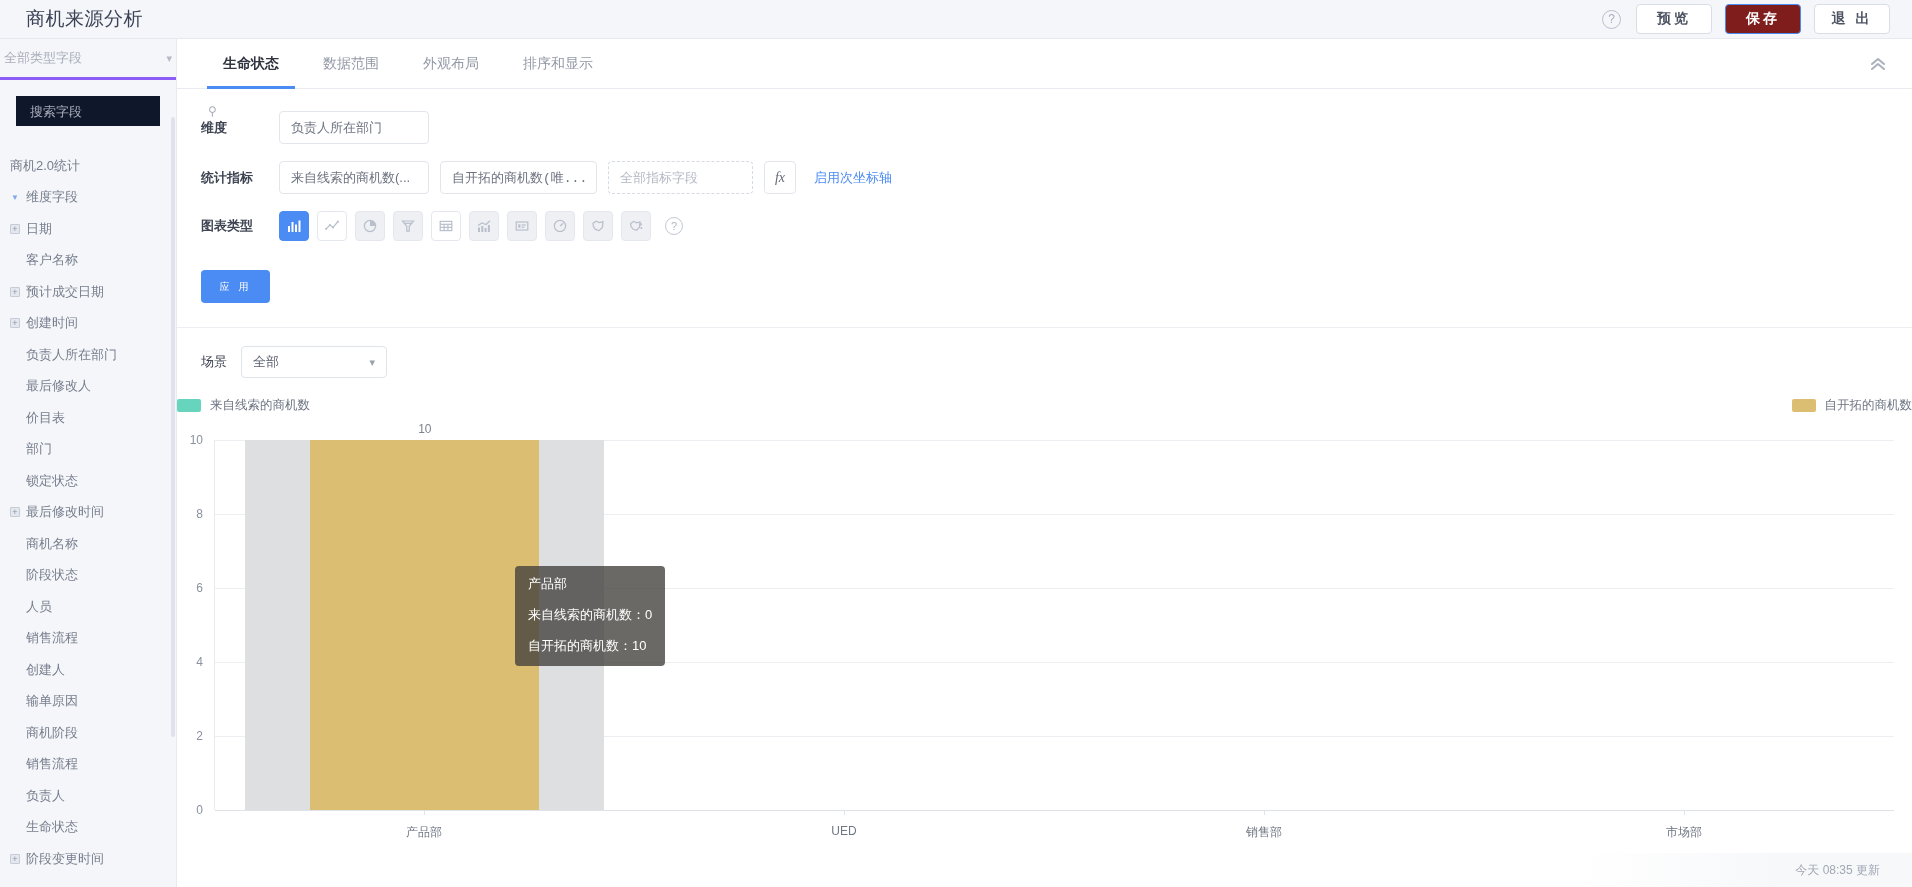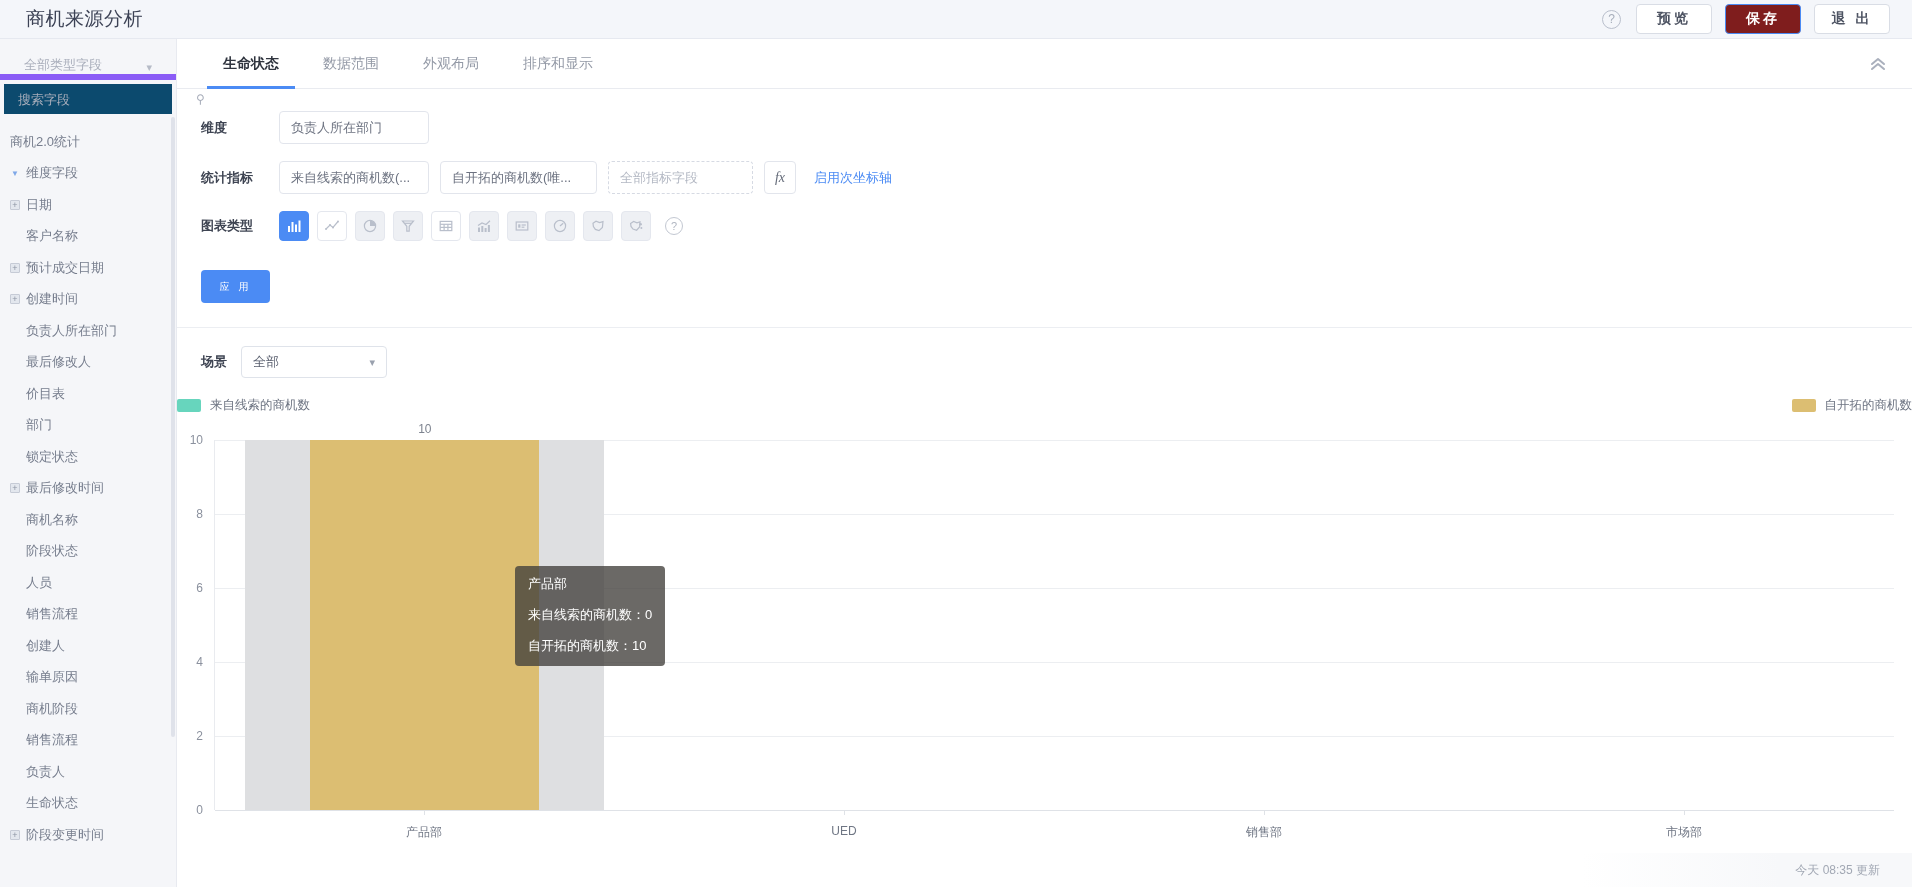--- a/index.html
+++ b/index.html
@@ -72,32 +72,32 @@
     flex: 0 0 177px;
     background: #f5f6f9;
     border-right: 1px solid #e8eaf0;
     display: flex;
     flex-direction: column;
     position: relative;
   }
   .sb-select {
     height: 41px;
     display: flex;
-    align-items: flex-end;
-    padding: 0 24px;
+    align-items: center;
+    padding: 0 4px;
     font-size: 13px;
     color: #a9aebb;
-    border-bottom: 6px solid #8b5cf6;
+    border-bottom: 3px solid #8b5cf6;
     cursor: pointer;
   }
   .sb-select .chev { margin-left: auto; color: #b6bbc7; font-size: 11px; }
   .sb-search {
     height: 30px;
-    margin: 4px;
-    background: #0c4a6e;
+    margin: 16px;
+    background: #0f172a;
     display: flex;
     align-items: center;
     padding: 0 12px;
     cursor: text;
   }
   .sb-search input {
     border: none; background: transparent; outline: none;
     font-size: 13px; color: #9aa0ae; flex: 1;
     font-family: inherit;
   }
@@ -206,21 +206,21 @@
     color: #6c7280;
     display: flex;
     align-items: center;
     padding: 0 11px;
     margin-right: 11px;
     cursor: pointer;
     overflow: hidden;
     white-space: nowrap;
   }
   .fld.w150 { width: 150px; }
-  .fld.w160 { width: 157px; }
+  .fld.w160 { width: 157px; font-family: Liberation Mono, monospace; }
   .fld.dashed {
     border: 1px dashed #d6dae3;
     color: #b4b9c4;
     width: 145px;
   }
   .fx-btn {
     width: 32px; height: 33px;
     border: 1px solid #e2e5ec;
     border-radius: 4px;
     background: #fff;
@@ -273,21 +273,21 @@
     font-family: inherit;
   }
 
   
   .chart-panel { flex: 1; position: relative; padding-top: 18px; }
   .scene-row {
     display: flex; align-items: center;
     padding-left: 24px;
     margin-bottom: 18px;
   }
-  .scene-label { font-size: 13px; color: #3f4553; margin-right: 14px; font-weight: bold; }
+  .scene-label { font-size: 13px; color: #3f4553; margin-right: 14px; }
   .scene-select {
     width: 146px; height: 32px;
     border: 1px solid #dfe3ea;
     border-radius: 4px;
     background: #fff;
     display: flex; align-items: center;
     padding: 0 11px;
     font-size: 13px; color: #5b6170;
     cursor: pointer;
   }

